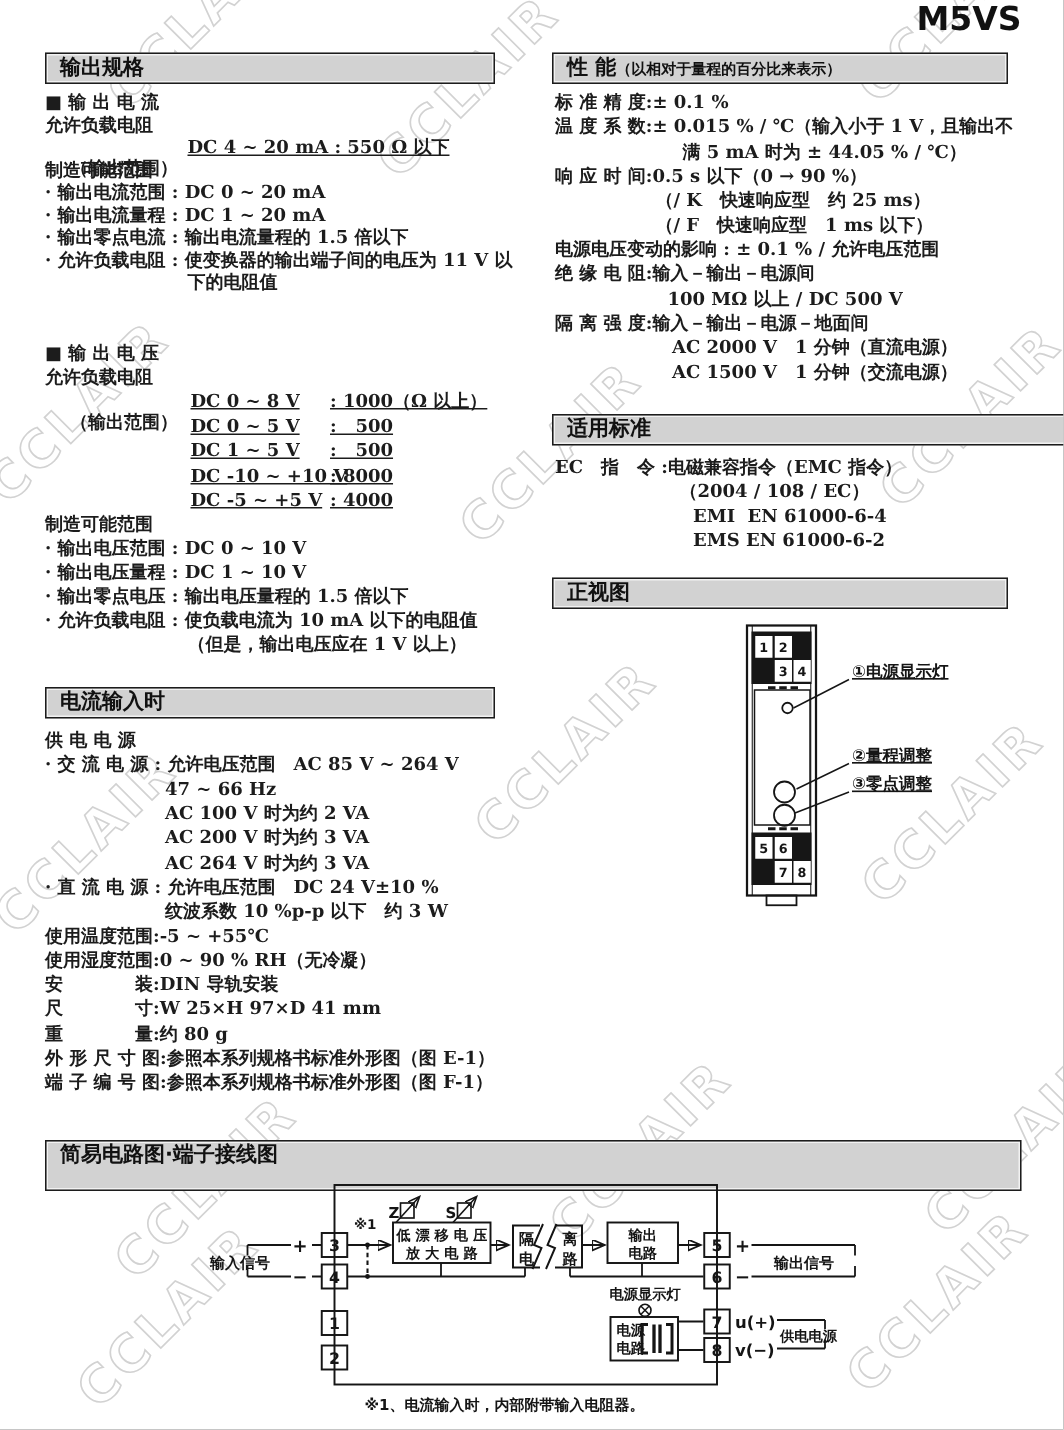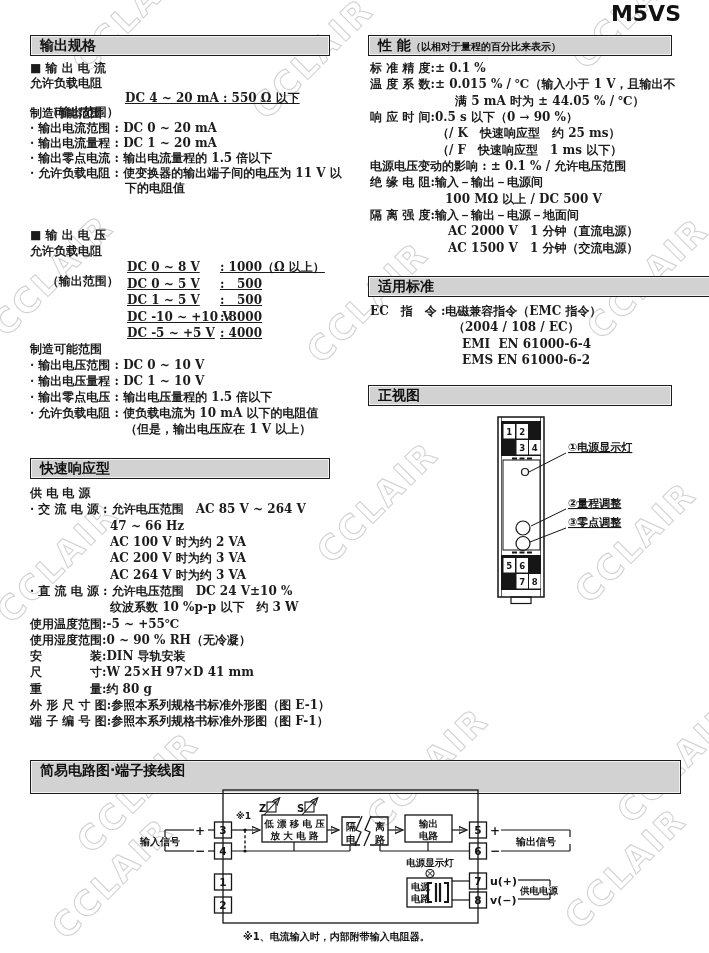--- a/index.html
+++ b/index.html
@@ -82,21 +82,21 @@
     <span class="abs" style="left:190px">: 4000</span>
   </div>
   <div class="tl fg" style="left:30px;top:342px">制造可能范围</div>
   <div class="tl fg" style="left:30px;top:358px">· 输出电压范围 : DC 0 ~ 10 V</div>
   <div class="tl fg" style="left:30px;top:374px">· 输出电压量程 : DC 1 ~ 10 V</div>
   <div class="tl fg" style="left:30px;top:390px">· 输出零点电压 : 输出电压量程的 1.5 倍以下</div>
   <div class="tl fg" style="left:30px;top:406px">· 允许负载电阻 : 使负载电流为 10 mA 以下的电阻值</div>
   <div class="tl fg" style="left:30px;top:422px;padding-left:95px">（但是，输出电压应在 1 V 以上）</div>
 
   <div class="sec-h fg" style="left:30px;top:458px;width:300px;height:21px">
-    <span>快速响应型</span>
+    <span>电流输入时</span>
   </div>
   <div class="tl fg" style="left:30px;top:486px">供 电 电 源</div>
   <div class="tl fg" style="left:30px;top:502px">· 交 流 电 源 : 允许电压范围　AC 85 V ~ 264 V</div>
   <div class="tl fg" style="left:30px;top:519px;padding-left:80px">47 ~ 66 Hz</div>
   <div class="tl fg" style="left:30px;top:535px;padding-left:80px">AC 100 V 时为约 2 VA</div>
   <div class="tl fg" style="left:30px;top:551px;padding-left:80px">AC 200 V 时为约 3 VA</div>
   <div class="tl fg" style="left:30px;top:568px;padding-left:80px">AC 264 V 时为约 3 VA</div>
   <div class="tl fg" style="left:30px;top:584px">· 直 流 电 源 : 允许电压范围　DC 24 V±10 %</div>
   <div class="tl fg" style="left:30px;top:600px;padding-left:80px">纹波系数 10 %p-p 以下　约 3 W</div>
   <div class="tl fg" style="left:30px;top:617px">使用温度范围:-5 ~ +55℃</div>

